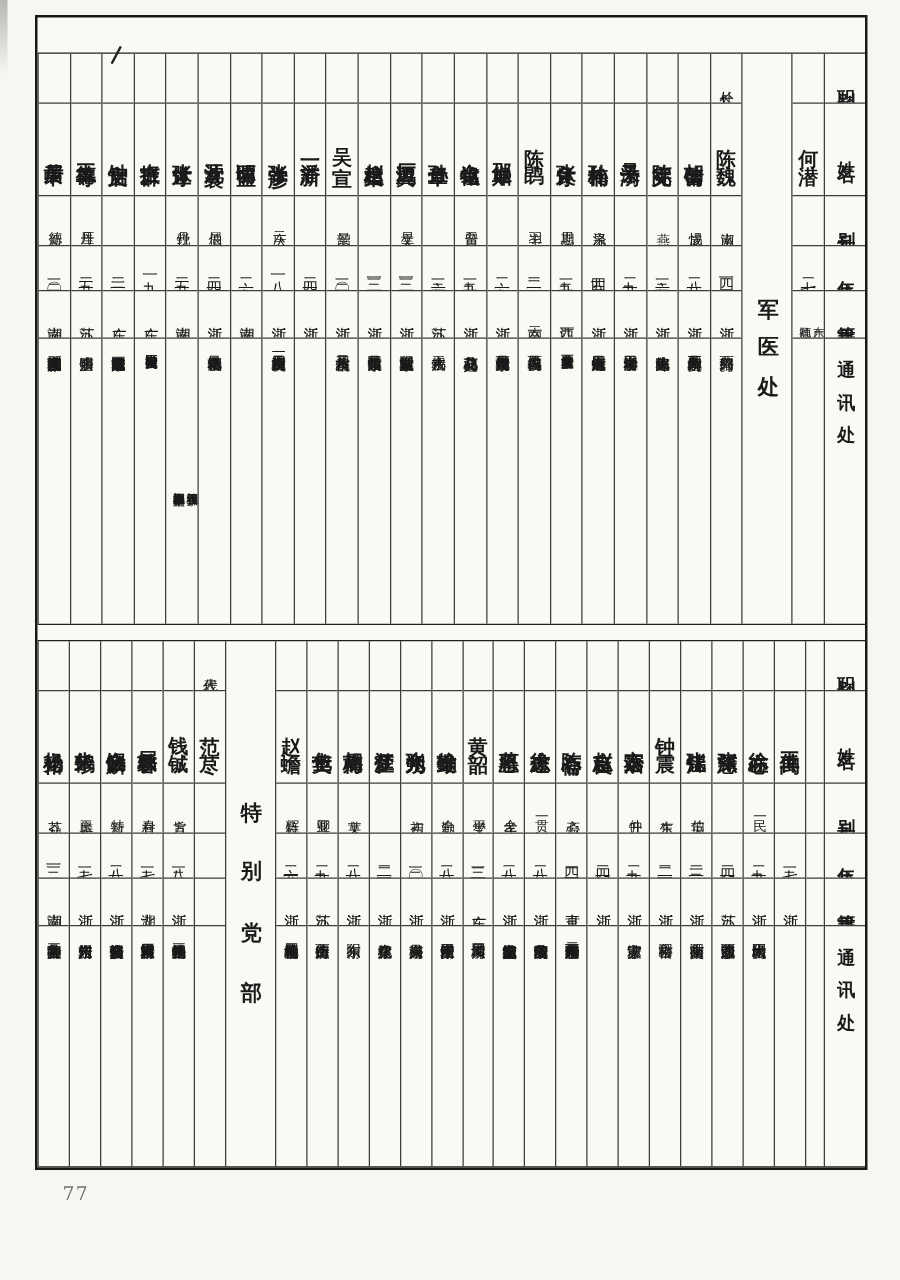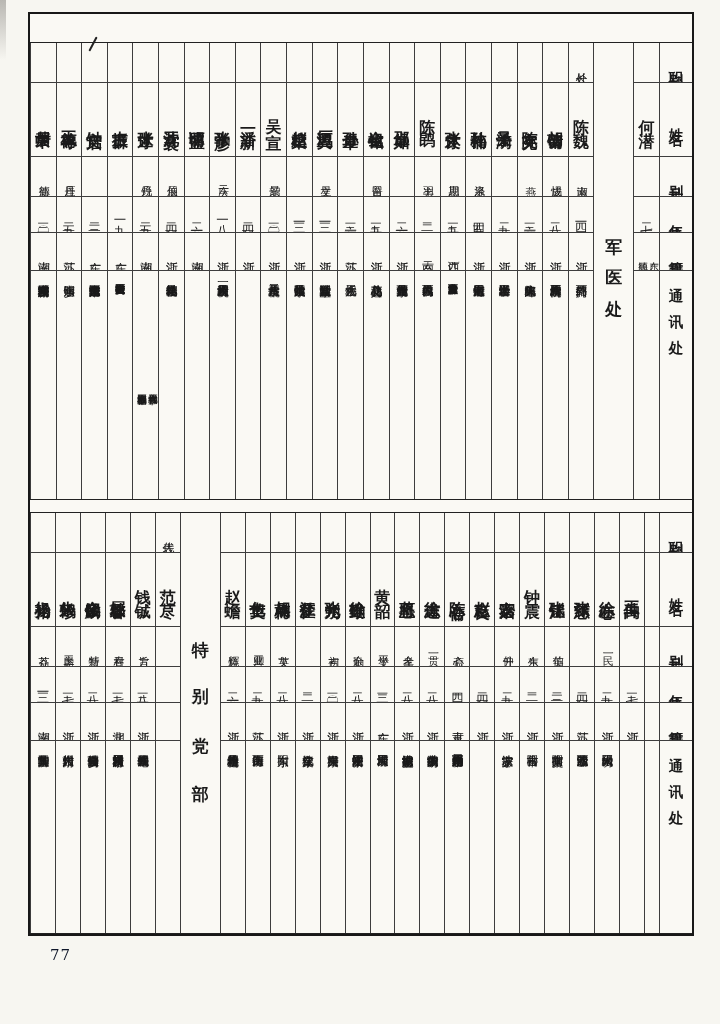--- a/index.html
+++ b/index.html
@@ -52,21 +52,21 @@
   .cell.multi{display:block;text-align:center;padding-top:4px;font-size:9.5px;line-height:1.15;}
   .hdr{font-size:14.5px;font-weight:700;letter-spacing:3px;}
   .hdr-address{letter-spacing:26px;}
   .section-label{
     flex:1;border-bottom:none;font-size:17px;font-weight:700;
   }
   .section-top-label{letter-spacing:30px;}
   .section-bottom-label{letter-spacing:48px;}
   .page-number{
     position:absolute;left:50px;top:946px;
-    font-size:15px;letter-spacing:1px;color:#0f172a;
+    font-size:15px;letter-spacing:1px;color:#737373;
     font-family:"DejaVu Serif", serif;
   }
   .stray-mark{
     position:absolute;left:92px;top:36px;width:2px;height:16px;
     background:#222;transform:rotate(28deg);border-radius:1px;
   }
   .edge-shadow{
     position:absolute;left:0;top:0;width:6px;height:60px;
     background:linear-gradient(180deg,#b9b7b2,rgba(185,183,178,0));
   }

